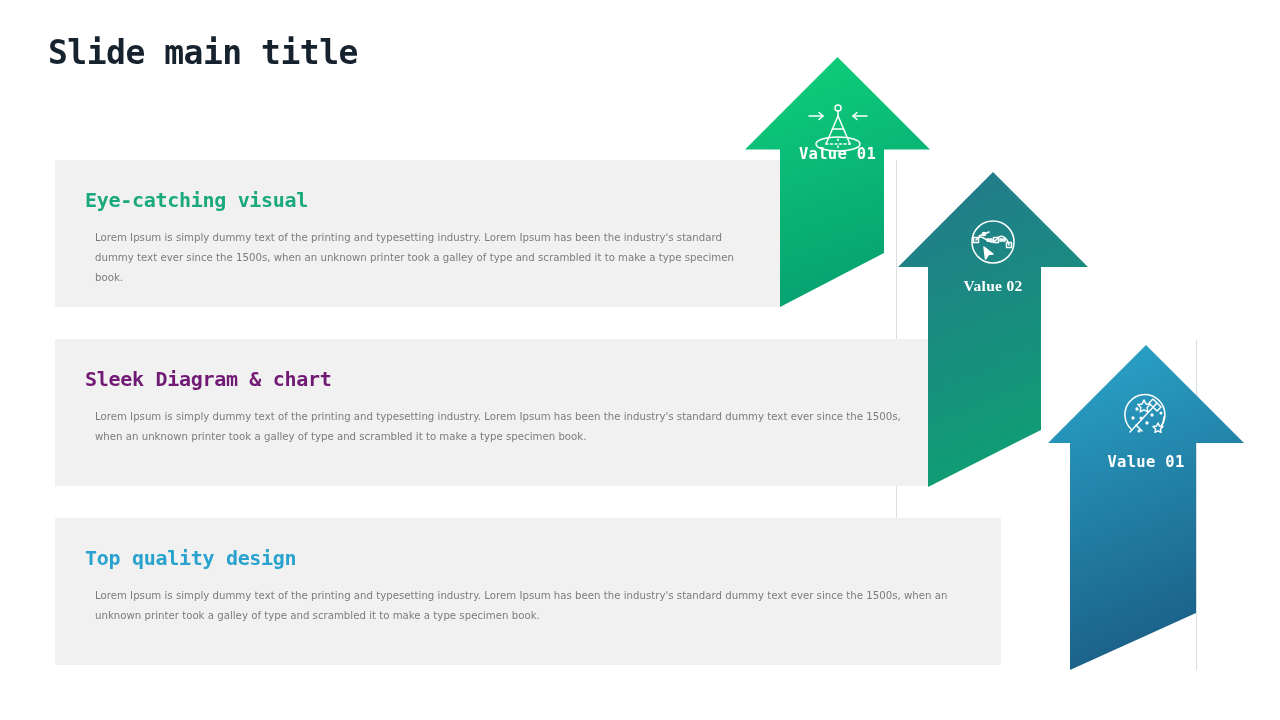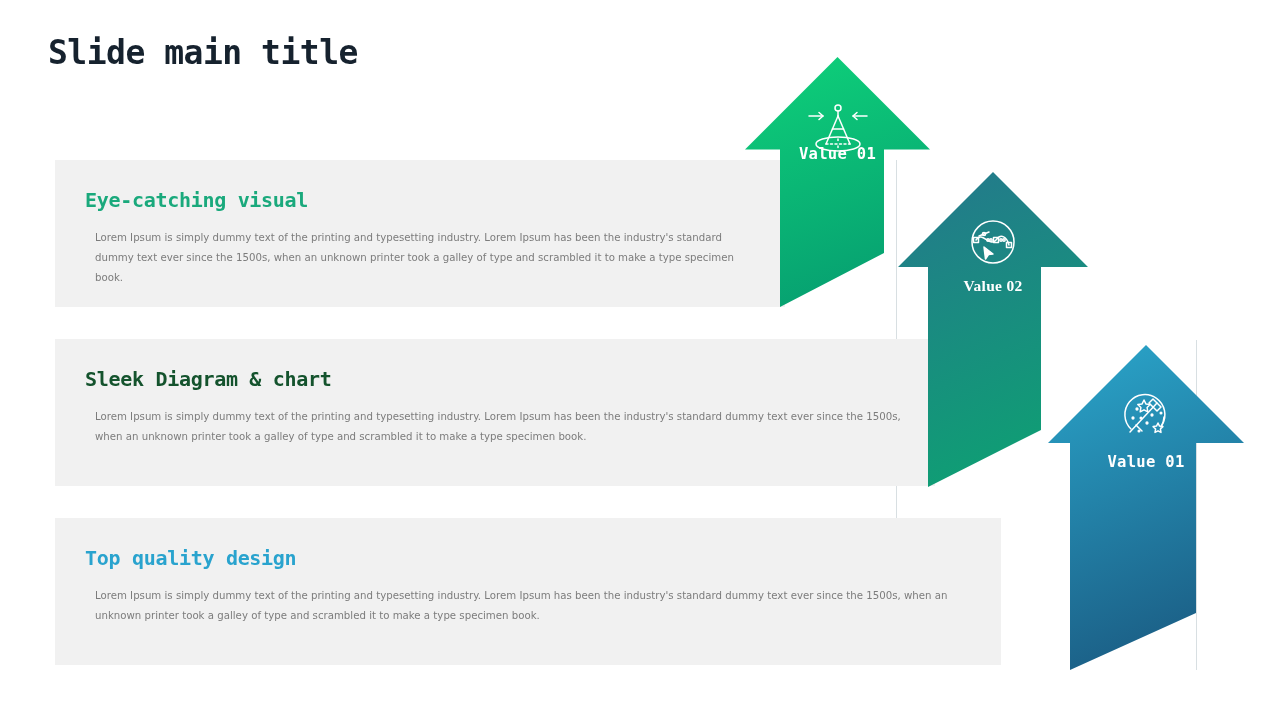--- a/index.html
+++ b/index.html
@@ -130,21 +130,21 @@
 
         <line x1="19" y1="45" x2="43" y2="45" stroke-dasharray="2 2.5"></line>
         <line x1="31" y1="40" x2="31" y2="43" stroke-dasharray="1.5 2"></line>
         <line x1="31" y1="47" x2="31" y2="50" stroke-dasharray="1.5 2"></line>
       </svg>
     </div>
     <div class="arrow-label" style="top:88px;text-align:center;">Value 01</div>
   </div>
 
   <div class="card card-2">
-    <div class="card-heading" style="color:#14532d;">Sleek Diagram &amp; chart</div>
+    <div class="card-heading" style="color:#701a75;">Sleek Diagram &amp; chart</div>
     <div class="card-body">Lorem Ipsum is simply dummy text of the printing and typesetting industry. Lorem Ipsum has been the industry's standard dummy text ever since the 1500s, when an unknown printer took a galley of type and scrambled it to make a type specimen book.</div>
   </div>
 
   <div class="arrow" style="left:898px; top:172px; width:190px; height:315px; z-index:6;">
     <svg width="190" height="315" viewBox="0 0 190 315">
       <defs>
         <linearGradient id="g2" x1="0.1" y1="0" x2="0.35" y2="1">
           <stop offset="0%" stop-color="#24798c"></stop>
           <stop offset="100%" stop-color="#0f9e74"></stop>
         </linearGradient>

